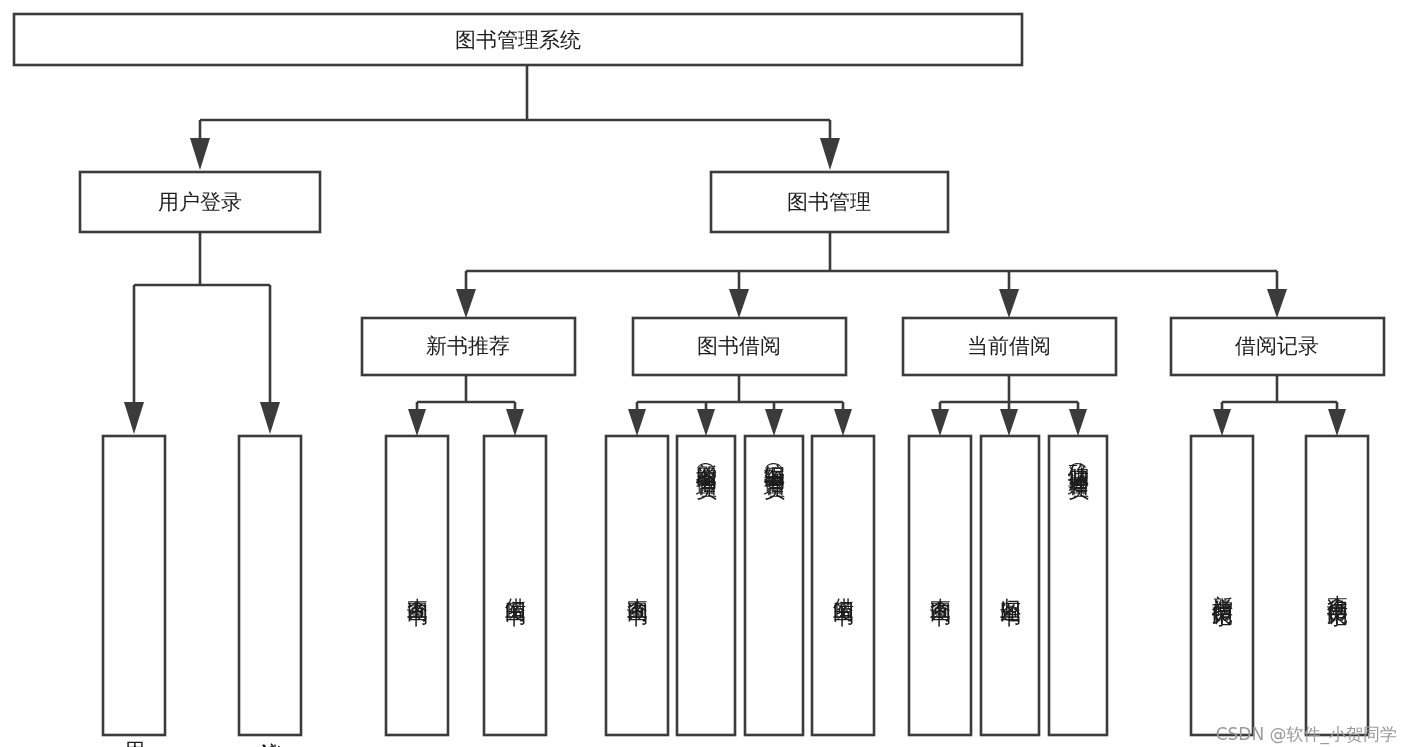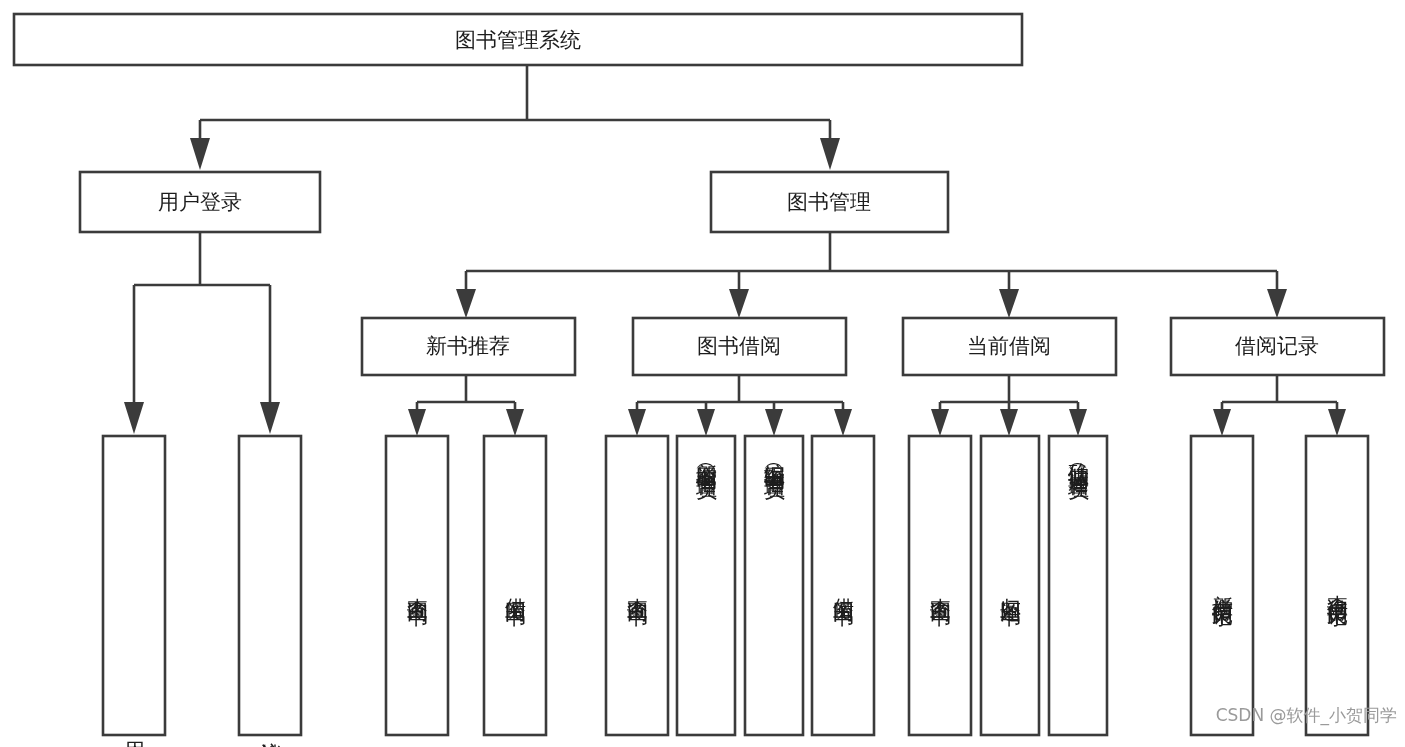--- a/index.html
+++ b/index.html
@@ -61,21 +61,21 @@
     font-family: "DejaVu Sans", "Liberation Sans", sans-serif;
     font-size: 21px;
     line-height: 1;
     color: #1d1d1d;
     letter-spacing: 2.5px;
     white-space: nowrap;
   }
   .watermark {
     position: absolute;
     right: 8px;
-    bottom: 20px;
+    bottom: 1px;
     font-family: "DejaVu Sans", "Liberation Sans", sans-serif;
     font-size: 17px;
     color: #9a9a9a;
     white-space: nowrap;
     pointer-events: none;
   }
 </style>
 </head>
 <body>
 

